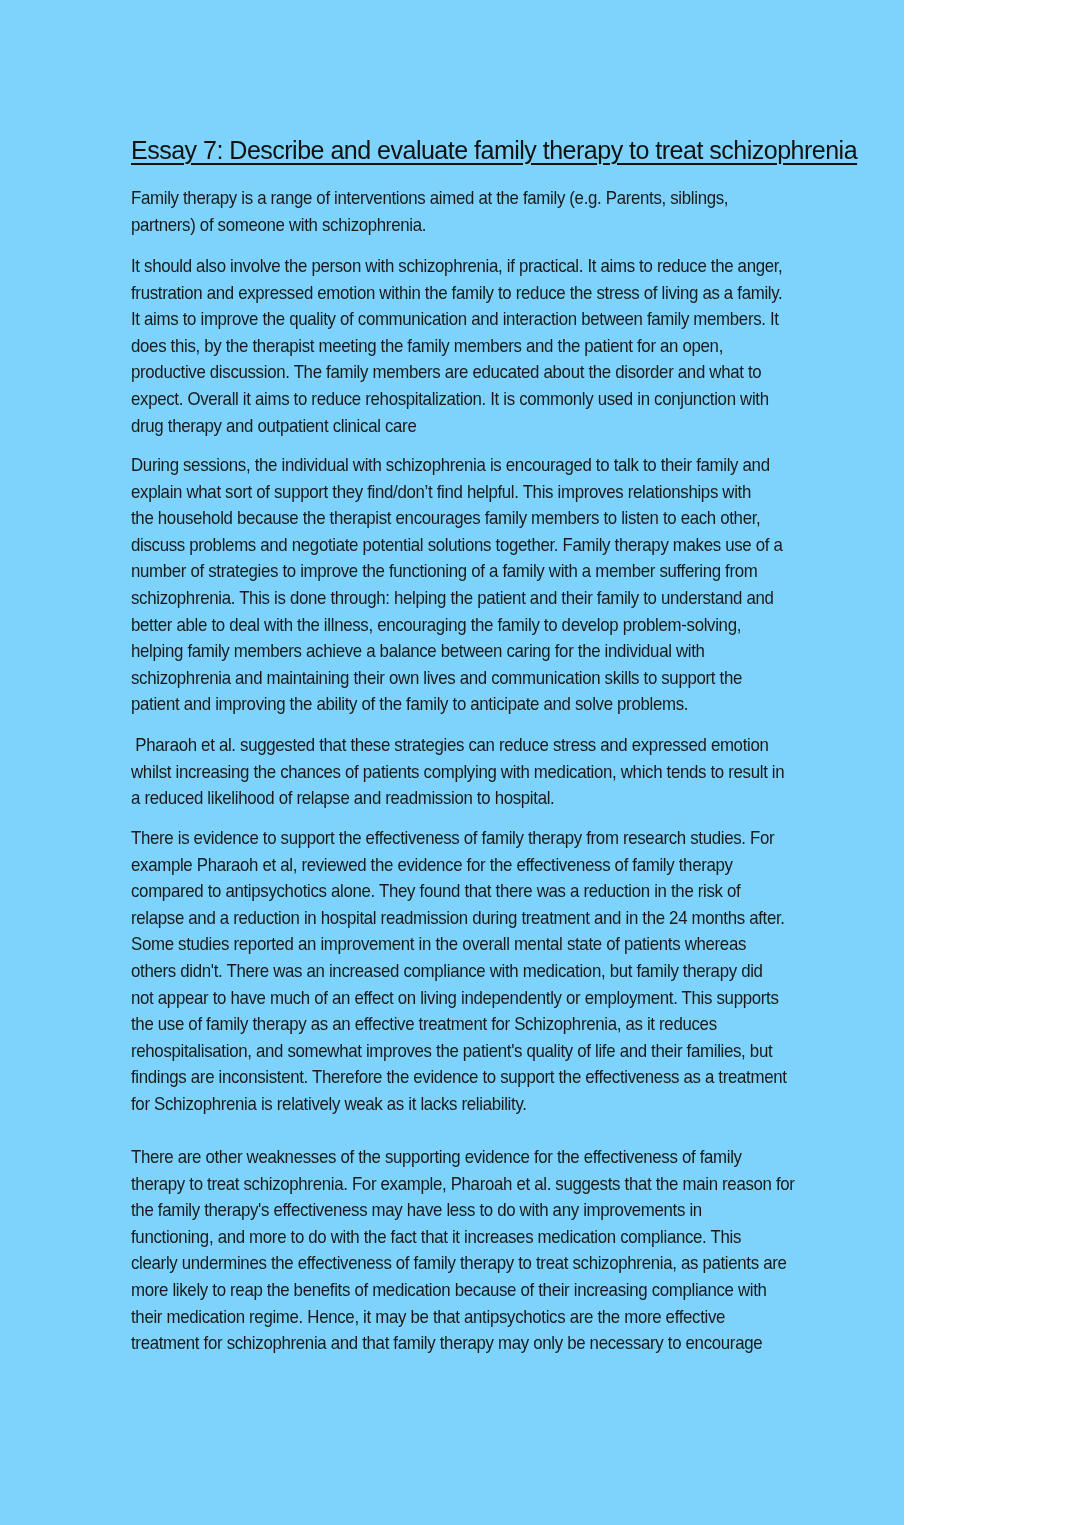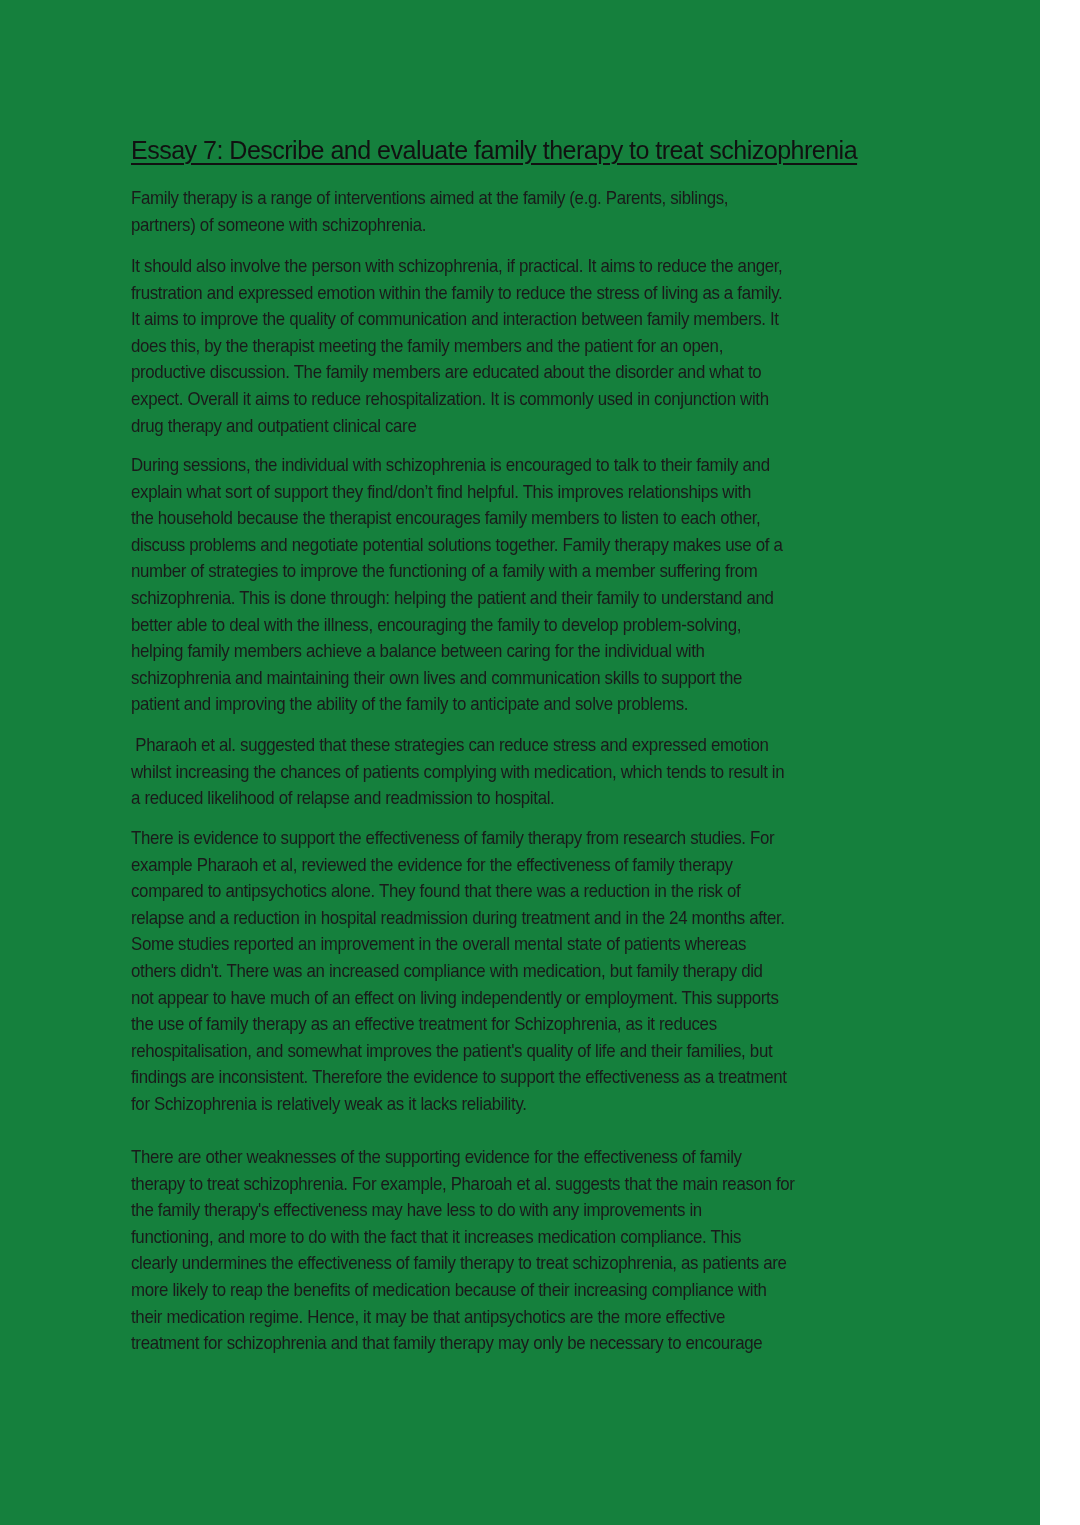--- a/index.html
+++ b/index.html
@@ -11,23 +11,23 @@
       width: 1080px;
       height: 1525px;
       position: relative;
       overflow: hidden;
       font-family: "Liberation Sans", "DejaVu Sans", sans-serif;
       color: #1a1a1a;
     }
     .page {
       position: absolute;
       left: 0; top: 0;
-      width: 1040px;
+      width: 904px;
       height: 1525px;
-      background: #15803d;
+      background: #7dd3fc;
     }
     .title {
       position: absolute;
       left: 131px;
       top: 133px;
       font-size: 26.5px;
       line-height: 34px;
       text-decoration: underline;
       text-decoration-thickness: 1.5px;
       text-underline-offset: 4px;

